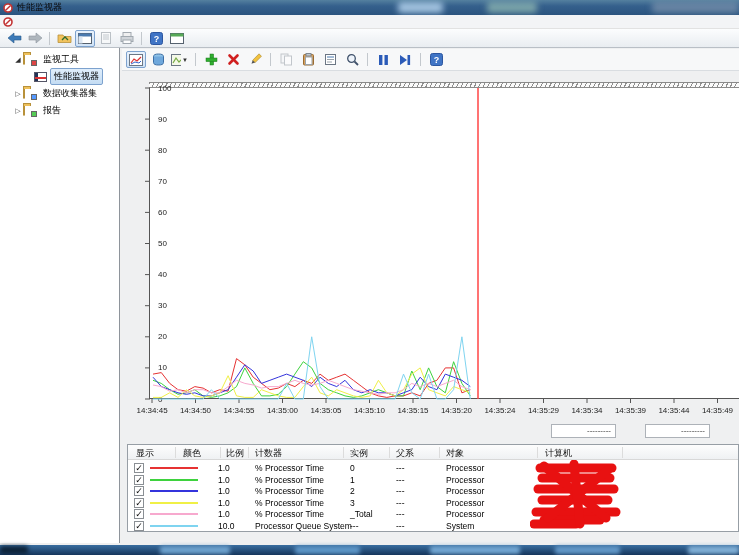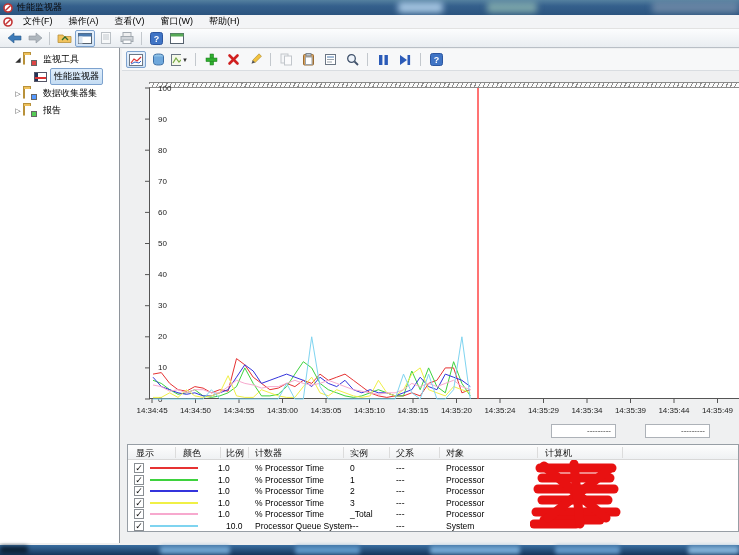--- a/index.html
+++ b/index.html
@@ -112,27 +112,20 @@
     <div class="tb-blur bl3"></div>
   </div>
 
   <div class="menubar">
     <span style="margin-right:2px;">
       <svg width="10" height="10">
           <circle cx="5" cy="5" r="4" fill="#fff" stroke="#c23232" stroke-width="1.6"></circle>
           <line x1="2.4" y1="7.6" x2="7.6" y2="2.4" stroke="#c23232" stroke-width="1.4"></line>
         </svg>
     </span>
-    <span id="menu-items" style="display:flex;">
-        <span class="menu-item">文件(F)</span>
-        <span class="menu-item">操作(A)</span>
-        <span class="menu-item">查看(V)</span>
-        <span class="menu-item">窗口(W)</span>
-        <span class="menu-item">帮助(H)</span>
-      </span>
   </div>
 
   <div class="toolbar">
     <span class="tbtn">
       <svg width="15" height="12">
           <polygon points="7,1 1,6 7,11 7,8 14,8 14,4 7,4" fill="#3c7ab8" stroke="#2a5a8c" stroke-width="0.6"></polygon>
         </svg>
     </span>
     <span class="tbtn">
       <svg width="15" height="12">
@@ -444,21 +437,21 @@
             <span class="lg-cell" style="left: 90px;">1.0</span>
             <span class="lg-cell" style="left: 127px;">% Processor Time</span>
             <span class="lg-cell" style="left: 222px;">_Total</span>
             <span class="lg-cell" style="left: 268px;">---</span>
             <span class="lg-cell" style="left: 318px;">Processor</span>
             <span class="lg-cell" style="left: 417px;"></span>
           </div>
           <div class="lg-row" style="top: 74.5px;">
             <span class="cbx">✓</span>
             <span class="swatch" style="background: rgb(127, 212, 240);"></span>
-            <span class="lg-cell" style="left: 98px;">10.0</span>
+            <span class="lg-cell" style="left: 90px;">10.0</span>
             <span class="lg-cell" style="left: 127px;">Processor Queue System</span>
             <span class="lg-cell" style="left: 222px;">---</span>
             <span class="lg-cell" style="left: 268px;">---</span>
             <span class="lg-cell" style="left: 318px;">System</span>
             <span class="lg-cell" style="left: 417px;"></span>
           </div>
         </div>
     </div>
 
     <svg class="scribble" width="100" height="74">

